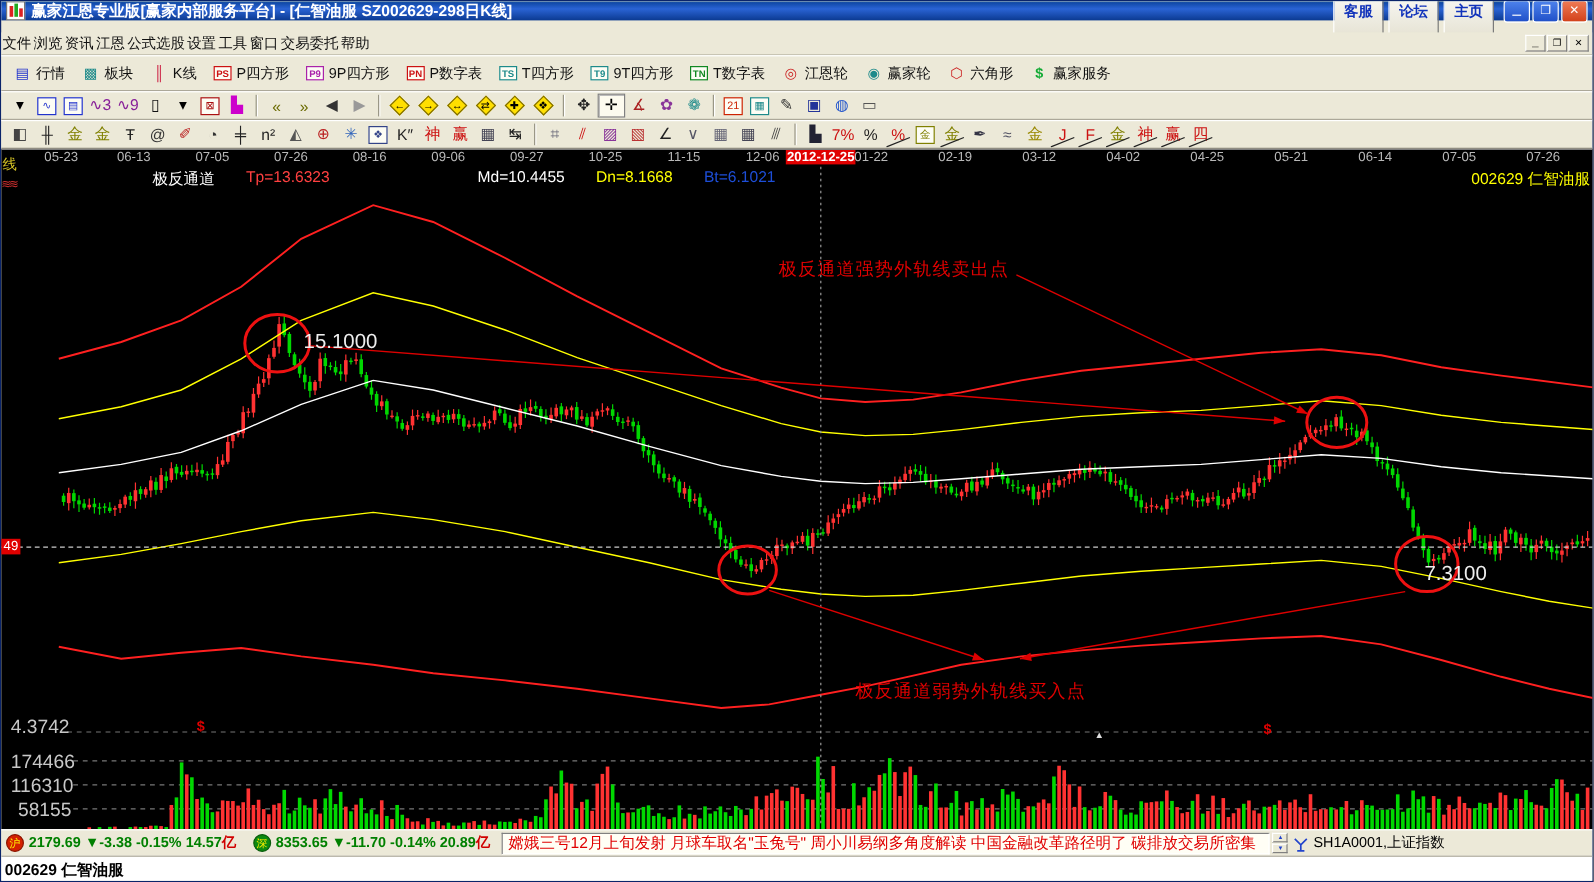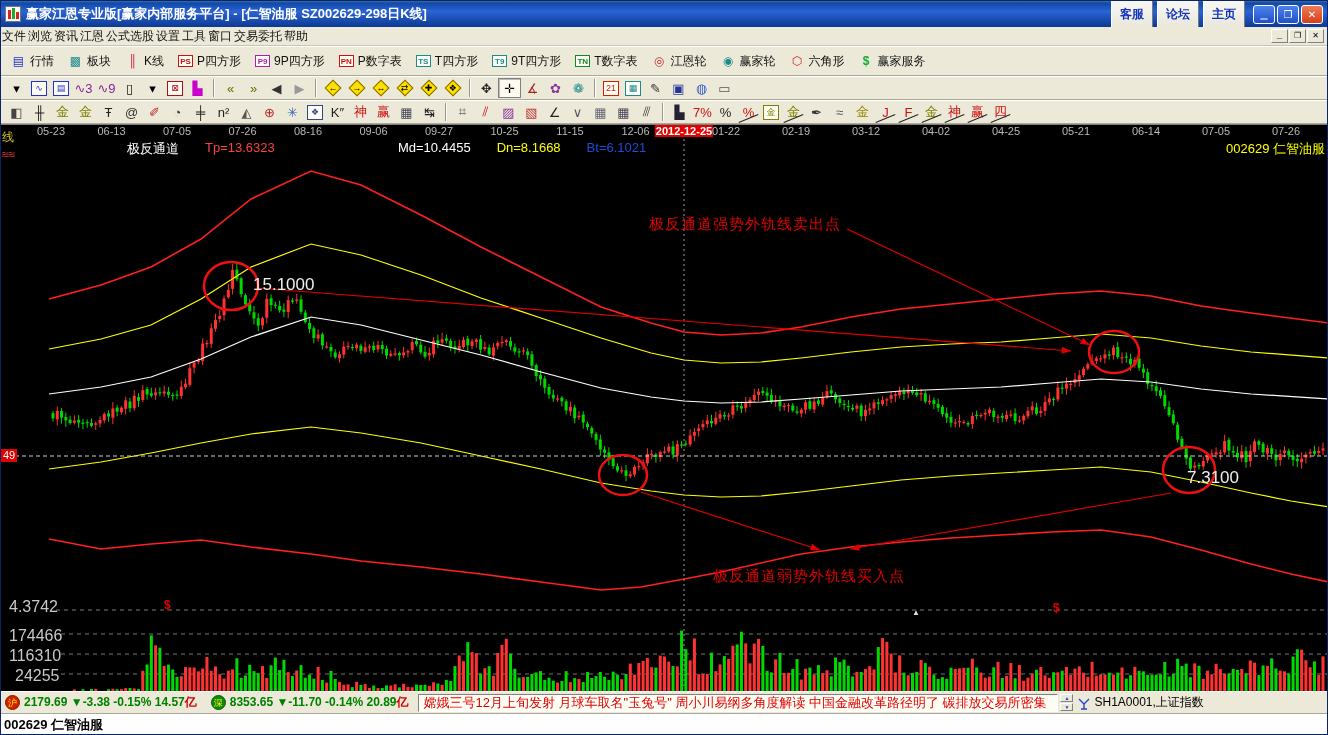--- a/index.html
+++ b/index.html
@@ -1,20 +1,20 @@
 <!DOCTYPE html>
 <html><head>
 <meta charset="utf-8">
 <style>
 *{margin:0;padding:0;box-sizing:border-box}
 html,body{background:#555}
 body{font-family:"Liberation Sans","DejaVu Sans",sans-serif;font-size:12px}
 #app{position:relative;width:1328px;height:735px;background:#ece9d8;overflow:hidden;border:1px solid #0a246a}
 
-.titlebar{position:absolute;left:0;top:0;width:100%;height:26px;
+.titlebar{position:absolute;left:0;top:0;width:100%;height:16px;
  background:linear-gradient(180deg,#3a6ea5 0%,#1049a7 8%,#2a63d4 40%,#0b3a91 100%);
  display:flex;align-items:center;color:#fff;font-weight:bold;font-size:13px;padding:0 4px;white-space:nowrap}
 .app-icon{width:16px;height:16px;background:#fff;border:1px solid #777;margin-right:5px;position:relative;flex:0 0 auto}
 .app-icon i{position:absolute;bottom:2px;width:3px;background:#d22}
 .app-icon i.b1{left:2px;height:9px}
 .app-icon i.b2{left:6px;height:11px;background:#2a2}
 .app-icon i.b3{left:10px;height:7px}
 .title-links{margin-left:auto;display:flex;gap:4px;align-items:center}
 .tlink{background:linear-gradient(#fff,#e3e0cf);border:1px solid #9a9a9a;border-color:#fff #7a7a7a #7a7a7a #fff;
  color:#1133bb;font-weight:bold;font-size:12px;padding:17px 8px;cursor:pointer}
@@ -1227,21 +1227,21 @@
   <div class="overlay" id="price-tag49">49</div>
 
   <div class="overlay note" style="left:648px;top:214px">极反通道强势外轨线卖出点</div>
   <div class="overlay note" style="left:712px;top:566px">极反通道弱势外轨线买入点</div>
   <div class="overlay pricemark" style="left:252px;top:274px">15.1000</div>
   <div class="overlay pricemark" style="left:1186px;top:467px">7.3100</div>
 
   <div class="overlay vol-lbl" style="left:8px;top:597px">4.3742</div>
   <div class="overlay vol-lbl" style="left:8px;top:626px">174466</div>
   <div class="overlay vol-lbl" style="left:8px;top:646px">116310</div>
-  <div class="overlay vol-lbl" style="left:14px;top:666px">24255</div>
+  <div class="overlay vol-lbl" style="left:14px;top:666px">58155</div>
   <div class="overlay dollar" style="left:163px;top:597px">$</div>
   <div class="overlay dollar" style="left:1052px;top:600px">$</div>
   <div class="overlay" id="tri-mark" style="left:911px;top:607px">▲</div>
 
   <div id="statusbar">
     <span class="idx-badge sh">沪</span>
     <span class="idx-text">
       <span>2179.69</span> <span>▼</span><span>-3.38</span> <span>-0.15%</span> <span>14.57</span><span class="idx-unit">亿</span>
     </span>
     <span class="idx-badge sz" style="margin-left:14px">深</span>

